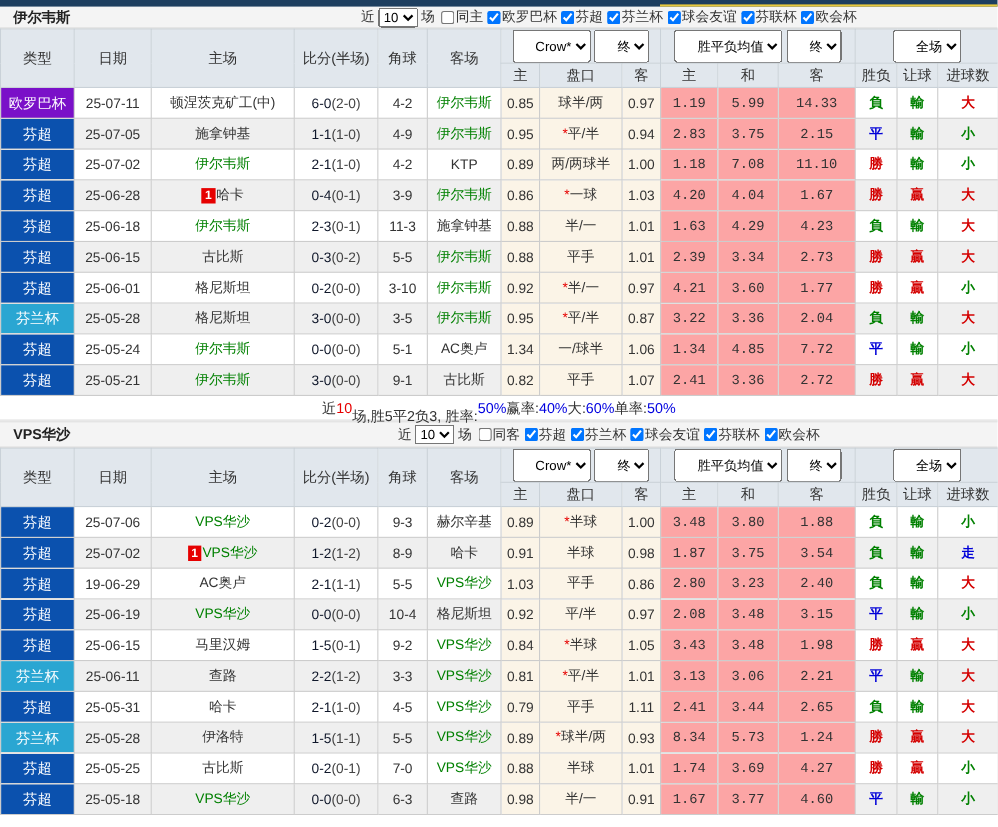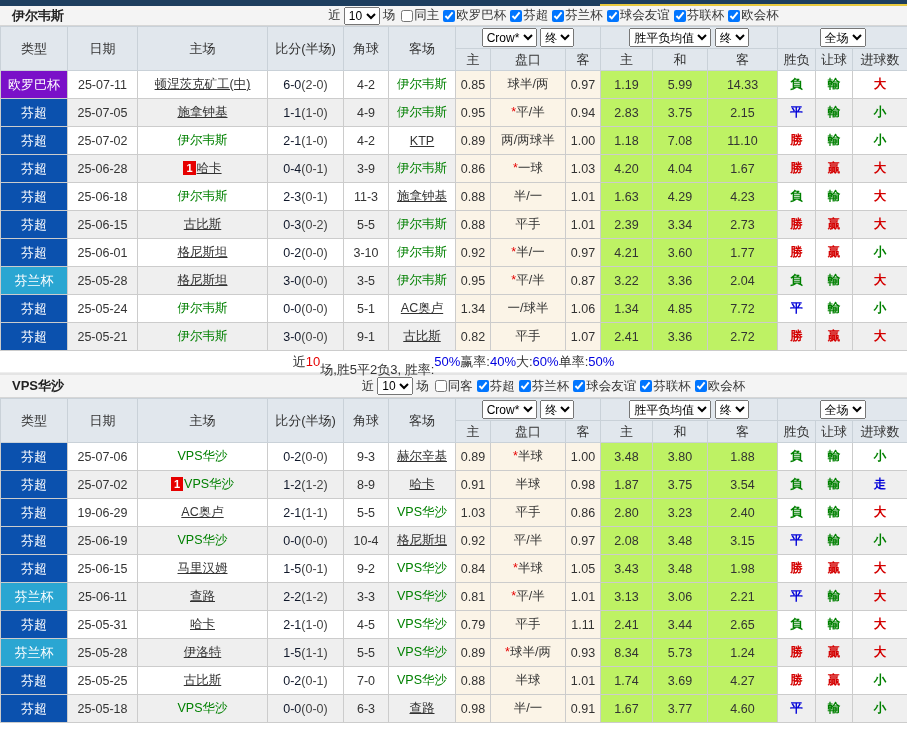--- a/index.html
+++ b/index.html
@@ -39,29 +39,29 @@
   .leagues { display:flex; align-items:center; }
   .leagues input[type=checkbox] { margin:0 1px 0 4px; }
 
   
   table { border-collapse:collapse; table-layout:fixed; width:907px; }
   th, td { border:1px solid #ccc; text-align:center; overflow:hidden; }
   thead th {
     background:#e1e7ed; border-color:#c9d1d8; font-weight:normal;
     color:#333; height:22px; font-size:13px;
   }
-  thead select { font-size:12px; height:19px; }
+  thead select { font-size:12px; height:30px;padding-left:16px; }
   tbody td { height:28px; font-size:12.5px; }
   tr.odd  td.plain { background:#ffffff; }
   tr.even td.plain { background:#efefef; }
   td.cream { background:#fbf4e7; }
-  td.lblue { background:#bef264; }
+  td.lblue { background:#fca5a5;font-family:Liberation Mono, monospace; }
   td.typecell { color:#fff; font-size:13px; }
   .subject { color:#008000; }
-  .team-plain { color:#333;text-decoration:underline; }
+  .team-plain { color:#333; }
   .score { color:#0f172a; }
   .half { color:#444; }
   .star { color:#e60000; }
   .badge {
     display:inline-block; background:#e60000; color:#fff; font-weight:bold;
     font-size:11px; padding:0 3px; margin-right:1px; line-height:14px;
   }
   td.resbold { font-weight:bold; }
 
   

